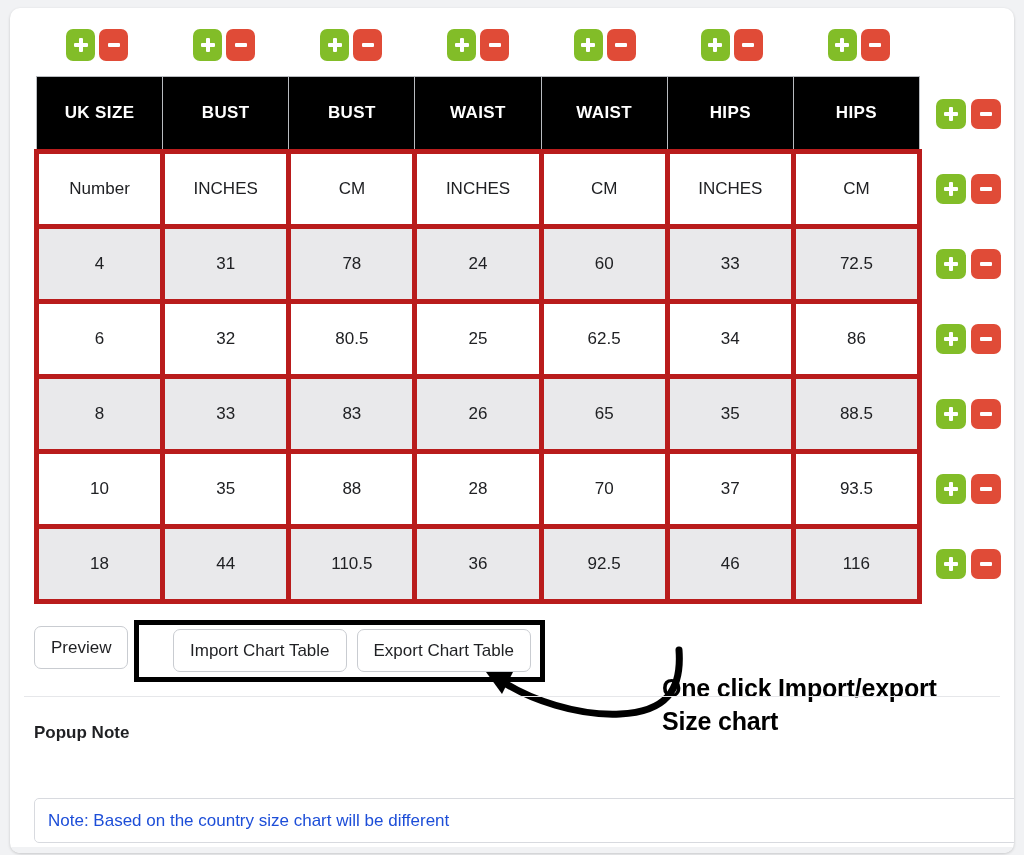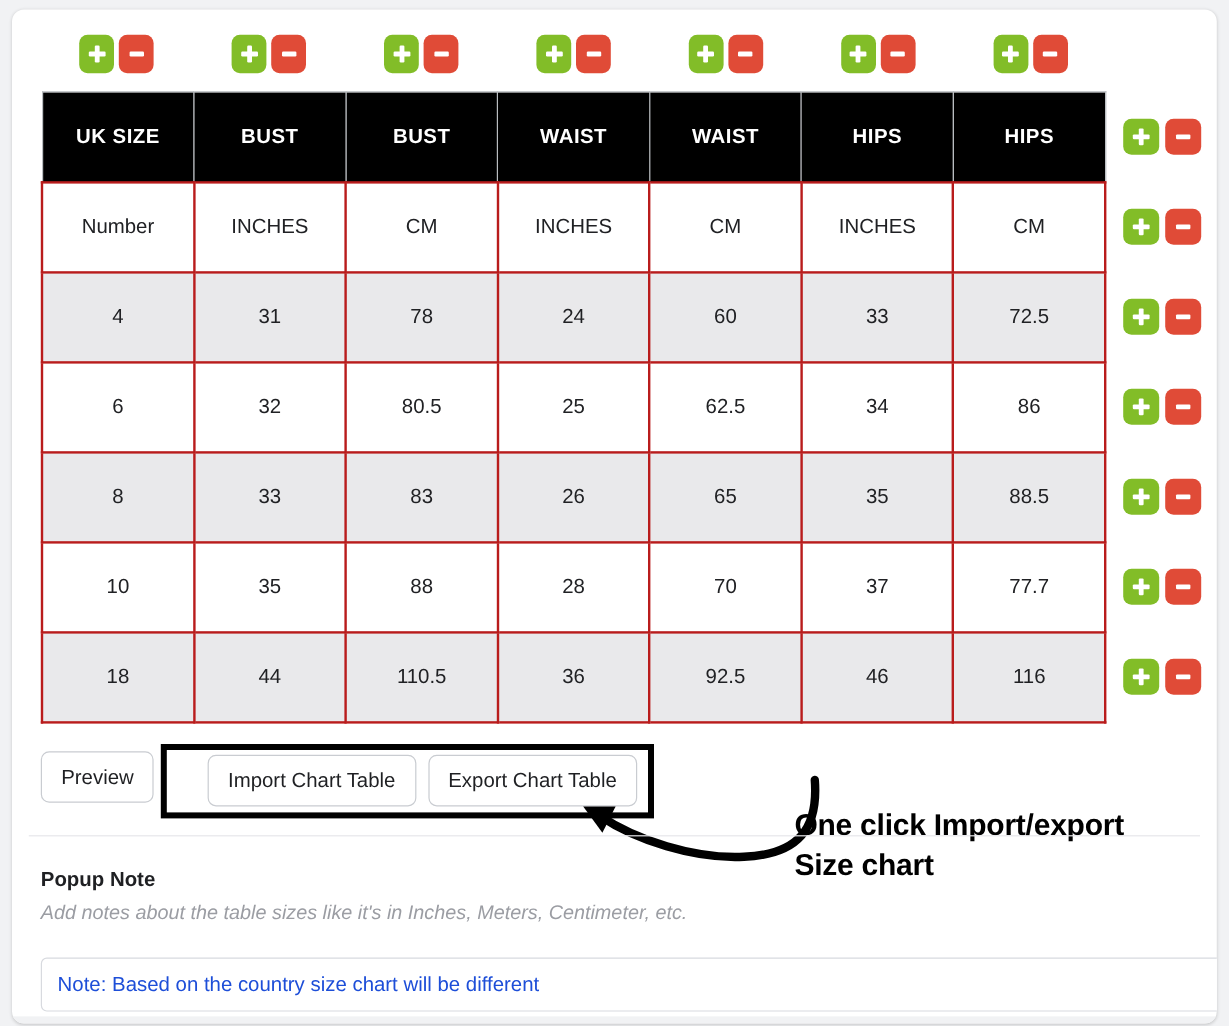--- a/index.html
+++ b/index.html
@@ -86,21 +86,21 @@
     width: 888px;
     table-layout: fixed;
   }
   table.sizechart th,
   table.sizechart td {
     height: 75px;
     text-align: center;
     vertical-align: middle;
     font-size: 17px;
     color: #202124;
-    border: 2px solid #b91c1c;
+    border: 5px solid #b91c1c;
     font-weight: normal;
   }
   table.sizechart thead th {
     background: #000000;
     color: #ffffff;
     font-size: 17px;
     font-weight: bold;
     letter-spacing: .4px;
     border: 1px solid #b9bcc0;
     border-bottom: 1px solid #b9bcc0;
@@ -388,21 +388,21 @@
               <td>35</td>
               <td>88.5</td>
             </tr>
             <tr class="even">
               <td>10</td>
               <td>35</td>
               <td>88</td>
               <td>28</td>
               <td>70</td>
               <td>37</td>
-              <td>77.7</td>
+              <td>93.5</td>
             </tr>
             <tr class="odd">
               <td>18</td>
               <td>44</td>
               <td>110.5</td>
               <td>36</td>
               <td>92.5</td>
               <td>46</td>
               <td>116</td>
             </tr>
@@ -521,19 +521,18 @@
 
     <div class="callout">
       <div>One click Import/export</div>
       <div>Size chart</div>
     </div>
 
     <div class="divider"></div>
 
     <div class="note-block">
       <div class="note-title">Popup Note</div>
-      <div class="note-sub">Add notes about the table sizes like it's in Inches, Meters, Centimeter, etc.</div>
       <input class="note-input" type="text" value="Note: Based on the country size chart will be different" style="">
     </div>
 
     <div class="page-bottom-strip"></div>
   </div>
 </div>
 
 </body></html>

